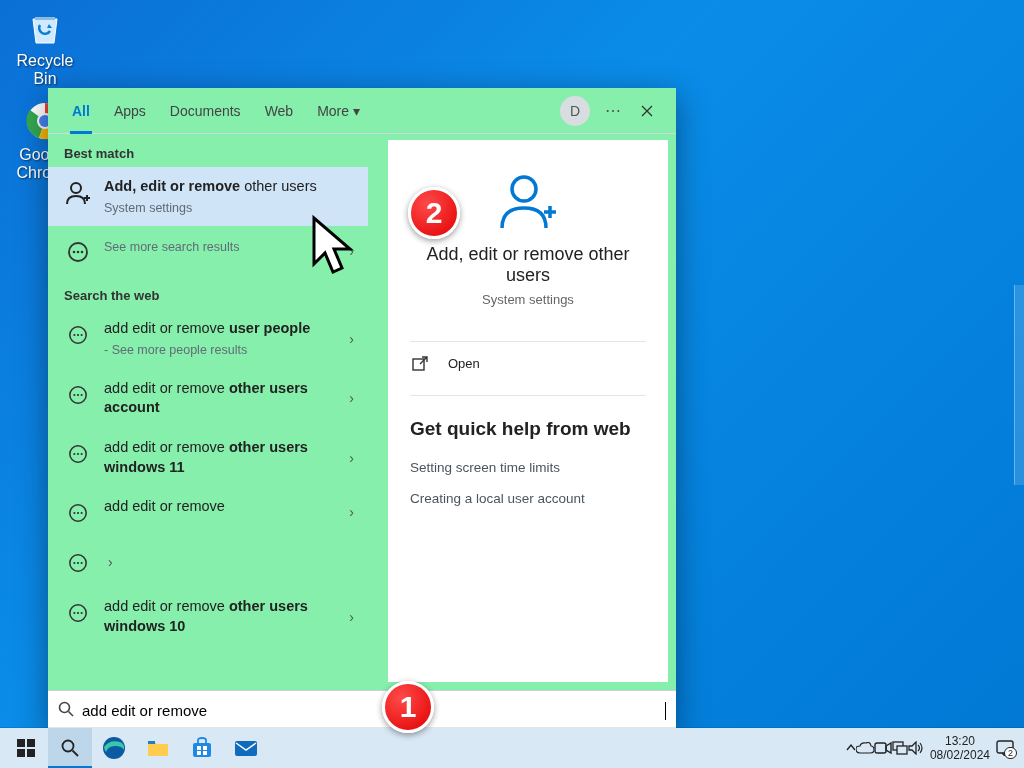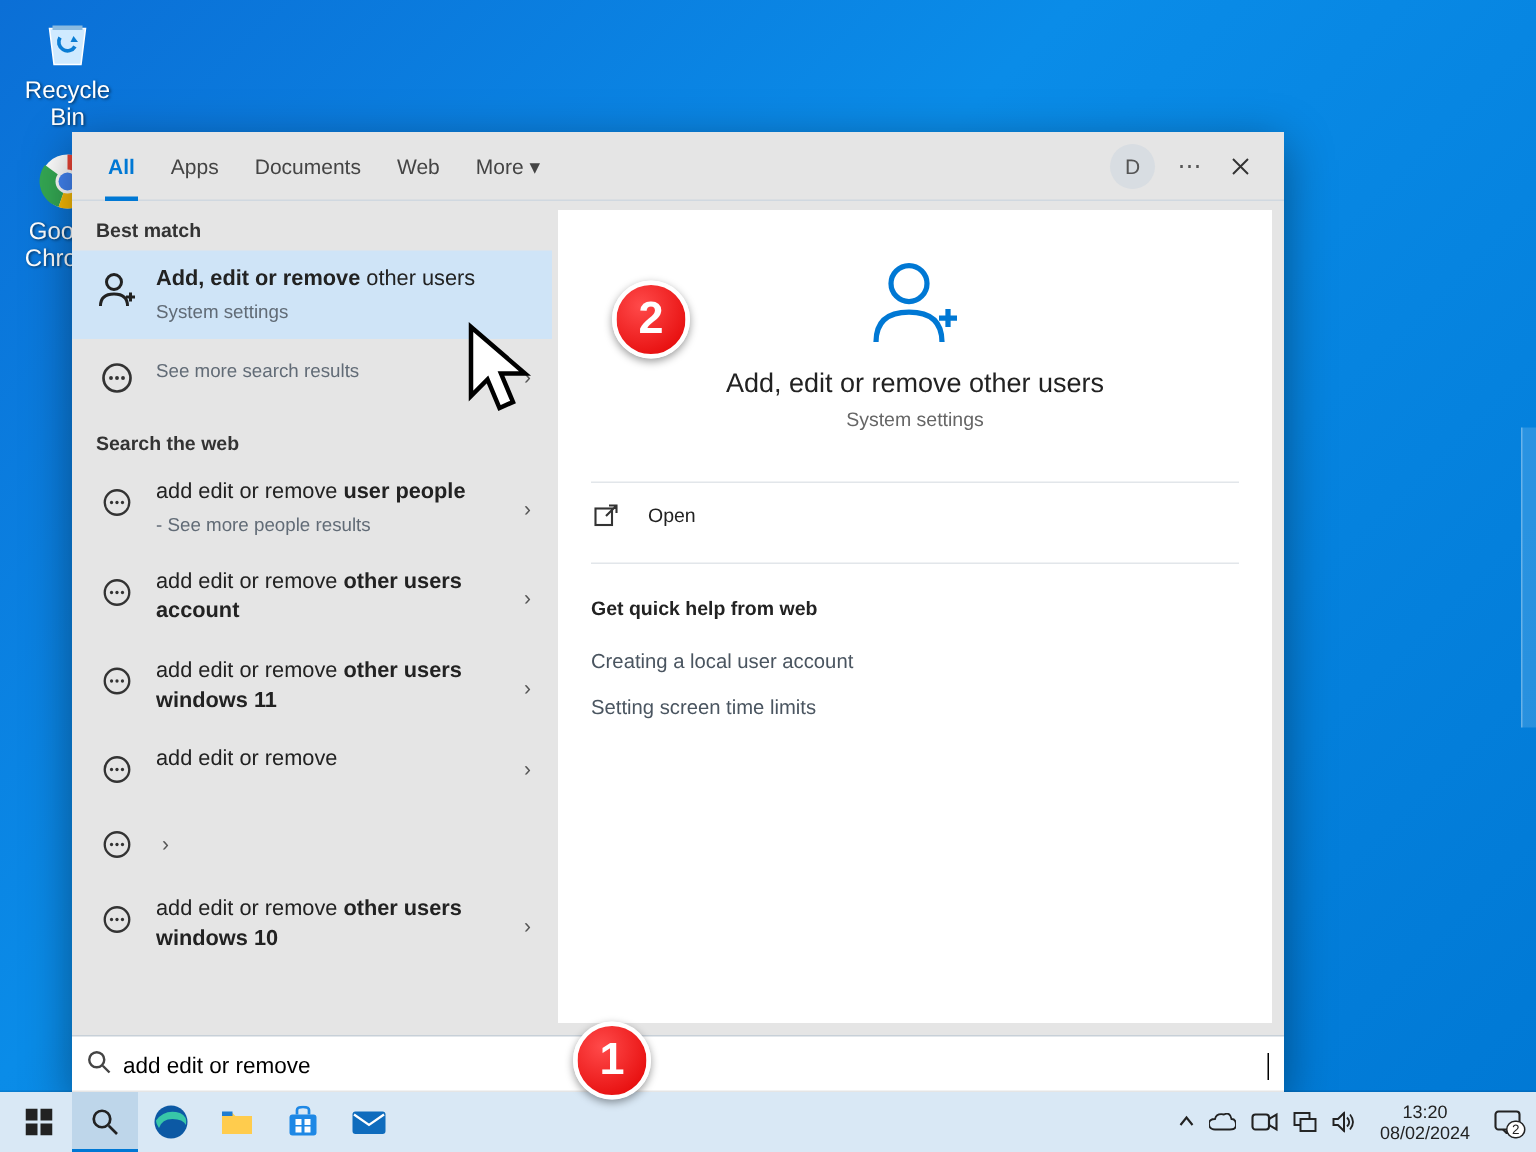--- a/index.html
+++ b/index.html
@@ -7,66 +7,66 @@
 body { background: linear-gradient(135deg, #0b6fd6 0%, #0a8ce8 40%, #0078d4 100%); position: relative; }
 
 
 .desktop-icon { position: absolute; width: 70px; text-align: center; color: #fff; text-shadow: 1px 1px 2px rgba(0,0,0,0.6); font-size: 16px; }
 .desktop-icon .glyph { width: 42px; height: 42px; margin: 0 auto 4px; display: flex; align-items: center; justify-content: center; }
 
 
 .peek-bar { position: absolute; right: 0; top: 285px; width: 10px; height: 200px; background: rgba(255,255,255,0.15); border-left: 1px solid rgba(255,255,255,0.3); }
 
 
-.search-panel { position: absolute; left: 48px; top: 88px; width: 808px; height: 642px; background: #e5e5e5; box-shadow: 0 8px 30px rgba(0,0,0,0.4); display: flex; flex-direction: column; }
+.search-panel { position: absolute; left: 48px; top: 88px; width: 628px; height: 642px; background: #86efac; box-shadow: 0 8px 30px rgba(0,0,0,0.4); display: flex; flex-direction: column; }
 .search-tabs { display: flex; align-items: center; padding: 0 12px; height: 46px; border-bottom: 1px solid #d0d8e0; }
 .search-tabs .tab { padding: 0 12px; height: 46px; display: flex; align-items: center; font-size: 14px; color: #444; cursor: pointer; position: relative; }
 .search-tabs .tab.active { color: #0078d4; font-weight: 600; }
 .search-tabs .tab.active::after { content: ""; position: absolute; left: 10px; right: 10px; bottom: 0; height: 3px; background: #0078d4; }
 .tab-spacer { flex: 1; }
 .header-btn { width: 34px; height: 34px; display: flex; align-items: center; justify-content: center; color: #555; cursor: pointer; }
 .user-avatar { width: 30px; height: 30px; border-radius: 50%; background: #d8dde2; color: #555; font-size: 14px; display: flex; align-items: center; justify-content: center; margin: 0 6px; }
 
-.search-body { flex: 1; display: flex; overflow: hidden; }
+.search-body { flex: 1; display: flex; overflow: hidden; gap: 16px; }
 .left-col { width: 320px; display: flex; flex-direction: column; overflow-y: auto; padding-bottom: 6px; }
 .section-label { font-size: 13px; font-weight: 600; color: #333; padding: 12px 16px 6px; }
 .result-row { display: flex; align-items: flex-start; padding: 10px 10px 10px 16px; cursor: pointer; position: relative; }
 .result-row.selected { background: #cfe4f7; }
 .result-row .ricon { width: 28px; height: 28px; margin-right: 12px; margin-top: 2px; flex-shrink: 0; display: flex; align-items: center; justify-content: center; color: #333; }
 .result-row .rtext { flex: 1; font-size: 14.5px; color: #222; line-height: 1.35; }
 .result-row .rsub { font-size: 12.5px; color: #616b76; margin-top: 3px; }
 .result-row .chev { color: #555; font-size: 14px; align-self: center; padding: 0 4px; }
 
 .right-col { flex: 1; background: #fff; margin: 6px 8px 8px 4px; padding: 20px 22px; display: flex; flex-direction: column; }
 .detail-icon { margin: 12px auto 10px; }
 .detail-title { text-align: center; font-size: 18px; color: #222; }
 .detail-sub { text-align: center; font-size: 13px; color: #666; margin-top: 6px; margin-bottom: 28px; }
 .detail-sep { border: none; border-top: 1px solid #e2e6ea; margin: 6px 0 0; }
 .action-row { display: flex; align-items: flex-start; padding: 14px 2px; font-size: 13px; color: #222; cursor: pointer; }
 .action-row .aicon { width: 22px; margin-right: 14px; color: #444; }
-.quick-title { font-size: 13px; font-weight: 600; color: #222; margin: 22px 0 12px; }
+.quick-title { font-size: 19px; font-weight: 600; color: #222; margin: 22px 0 12px; }
 .quick-link { font-size: 13.5px; color: #4a5560; padding: 8px 0; cursor: pointer; }
 
 
 .search-input-row { height: 40px; background: #fff; border-top: 1px solid #c7d0d8; display: flex; align-items: center; padding: 0 10px; }
 .search-input-row .sicon { color: #555; margin-right: 8px; }
 .search-input-row input { flex: 1; border: none; outline: none; font-size: 15px; background: transparent; }
 .caret { width: 1px; height: 18px; background: #000; animation: blink 1s step-end infinite; margin-left: -2px; }
 @keyframes blink { 50% { opacity: 0; } }
 
 
 .badge { position: absolute; width: 52px; height: 52px; border-radius: 50%; background: radial-gradient(circle at 35% 30%, #ff4a4a, #e10000); color: #fff; font-size: 30px; font-weight: 700; display: flex; align-items: center; justify-content: center; border: 3px solid #fff; box-shadow: 0 2px 6px rgba(0,0,0,0.4); z-index: 50; }
 .cursor-arrow { position: absolute; z-index: 60; }
 
 
 .taskbar { position: absolute; left: 0; right: 0; bottom: 0; height: 40px; background: #d9e8f5; display: flex; align-items: center; padding: 0 4px; box-shadow: 0 -1px 0 rgba(0,0,0,0.1); }
 .tb-btn { width: 44px; height: 40px; display: flex; align-items: center; justify-content: center; cursor: pointer; }
 .tb-btn.active { background: #bed6ea; box-shadow: inset 0 -2px 0 #0078d4; }
 .tb-spacer { flex: 1; }
-.tray { display: flex; align-items: center; gap: 10px; padding-right: 6px; color: #222; font-size: 12px; }
+.tray { display: flex; align-items: center; padding-right: 6px; color: #222; font-size: 12px; }
 .tray .tray-icon { cursor: pointer; display:flex; align-items:center; }
 .clock { text-align: center; line-height: 1.2; font-size: 12px; padding: 0 6px; }
 
 b { font-weight: 700; }
 </style>
 </head>
 <body>
 
 <div class="desktop-icon" style="left:10px; top:6px;">
   <div class="glyph">
@@ -253,22 +253,22 @@
         <span class="aicon">
           <svg width="16" height="16" viewBox="0 0 16 16">
               <rect x="1" y="3" width="11" height="11" fill="none" stroke="#333" stroke-width="1.4"></rect>
               <path d="M10 1 L15 1 L15 6 M15 1 L8 8" fill="none" stroke="#333" stroke-width="1.4"></path>
             </svg>
         </span>
         <span>Open</span>
       </div>
       <hr class="detail-sep">
       <div class="quick-title">Get quick help from web</div>
+      <div class="quick-link">Setting screen time limits</div>
       <div class="quick-link">Creating a local user account</div>
-      <div class="quick-link">Setting screen time limits</div>
     </div>
   </div>
 
   <div class="search-input-row">
     <span class="sicon">
       <svg width="16" height="16" viewBox="0 0 16 16">
           <circle cx="6.5" cy="6.5" r="5" fill="none" stroke="#444" stroke-width="1.6"></circle>
           <path d="M10.5 10.5 L15 15" stroke="#444" stroke-width="1.6"></path>
         </svg>
     </span>

